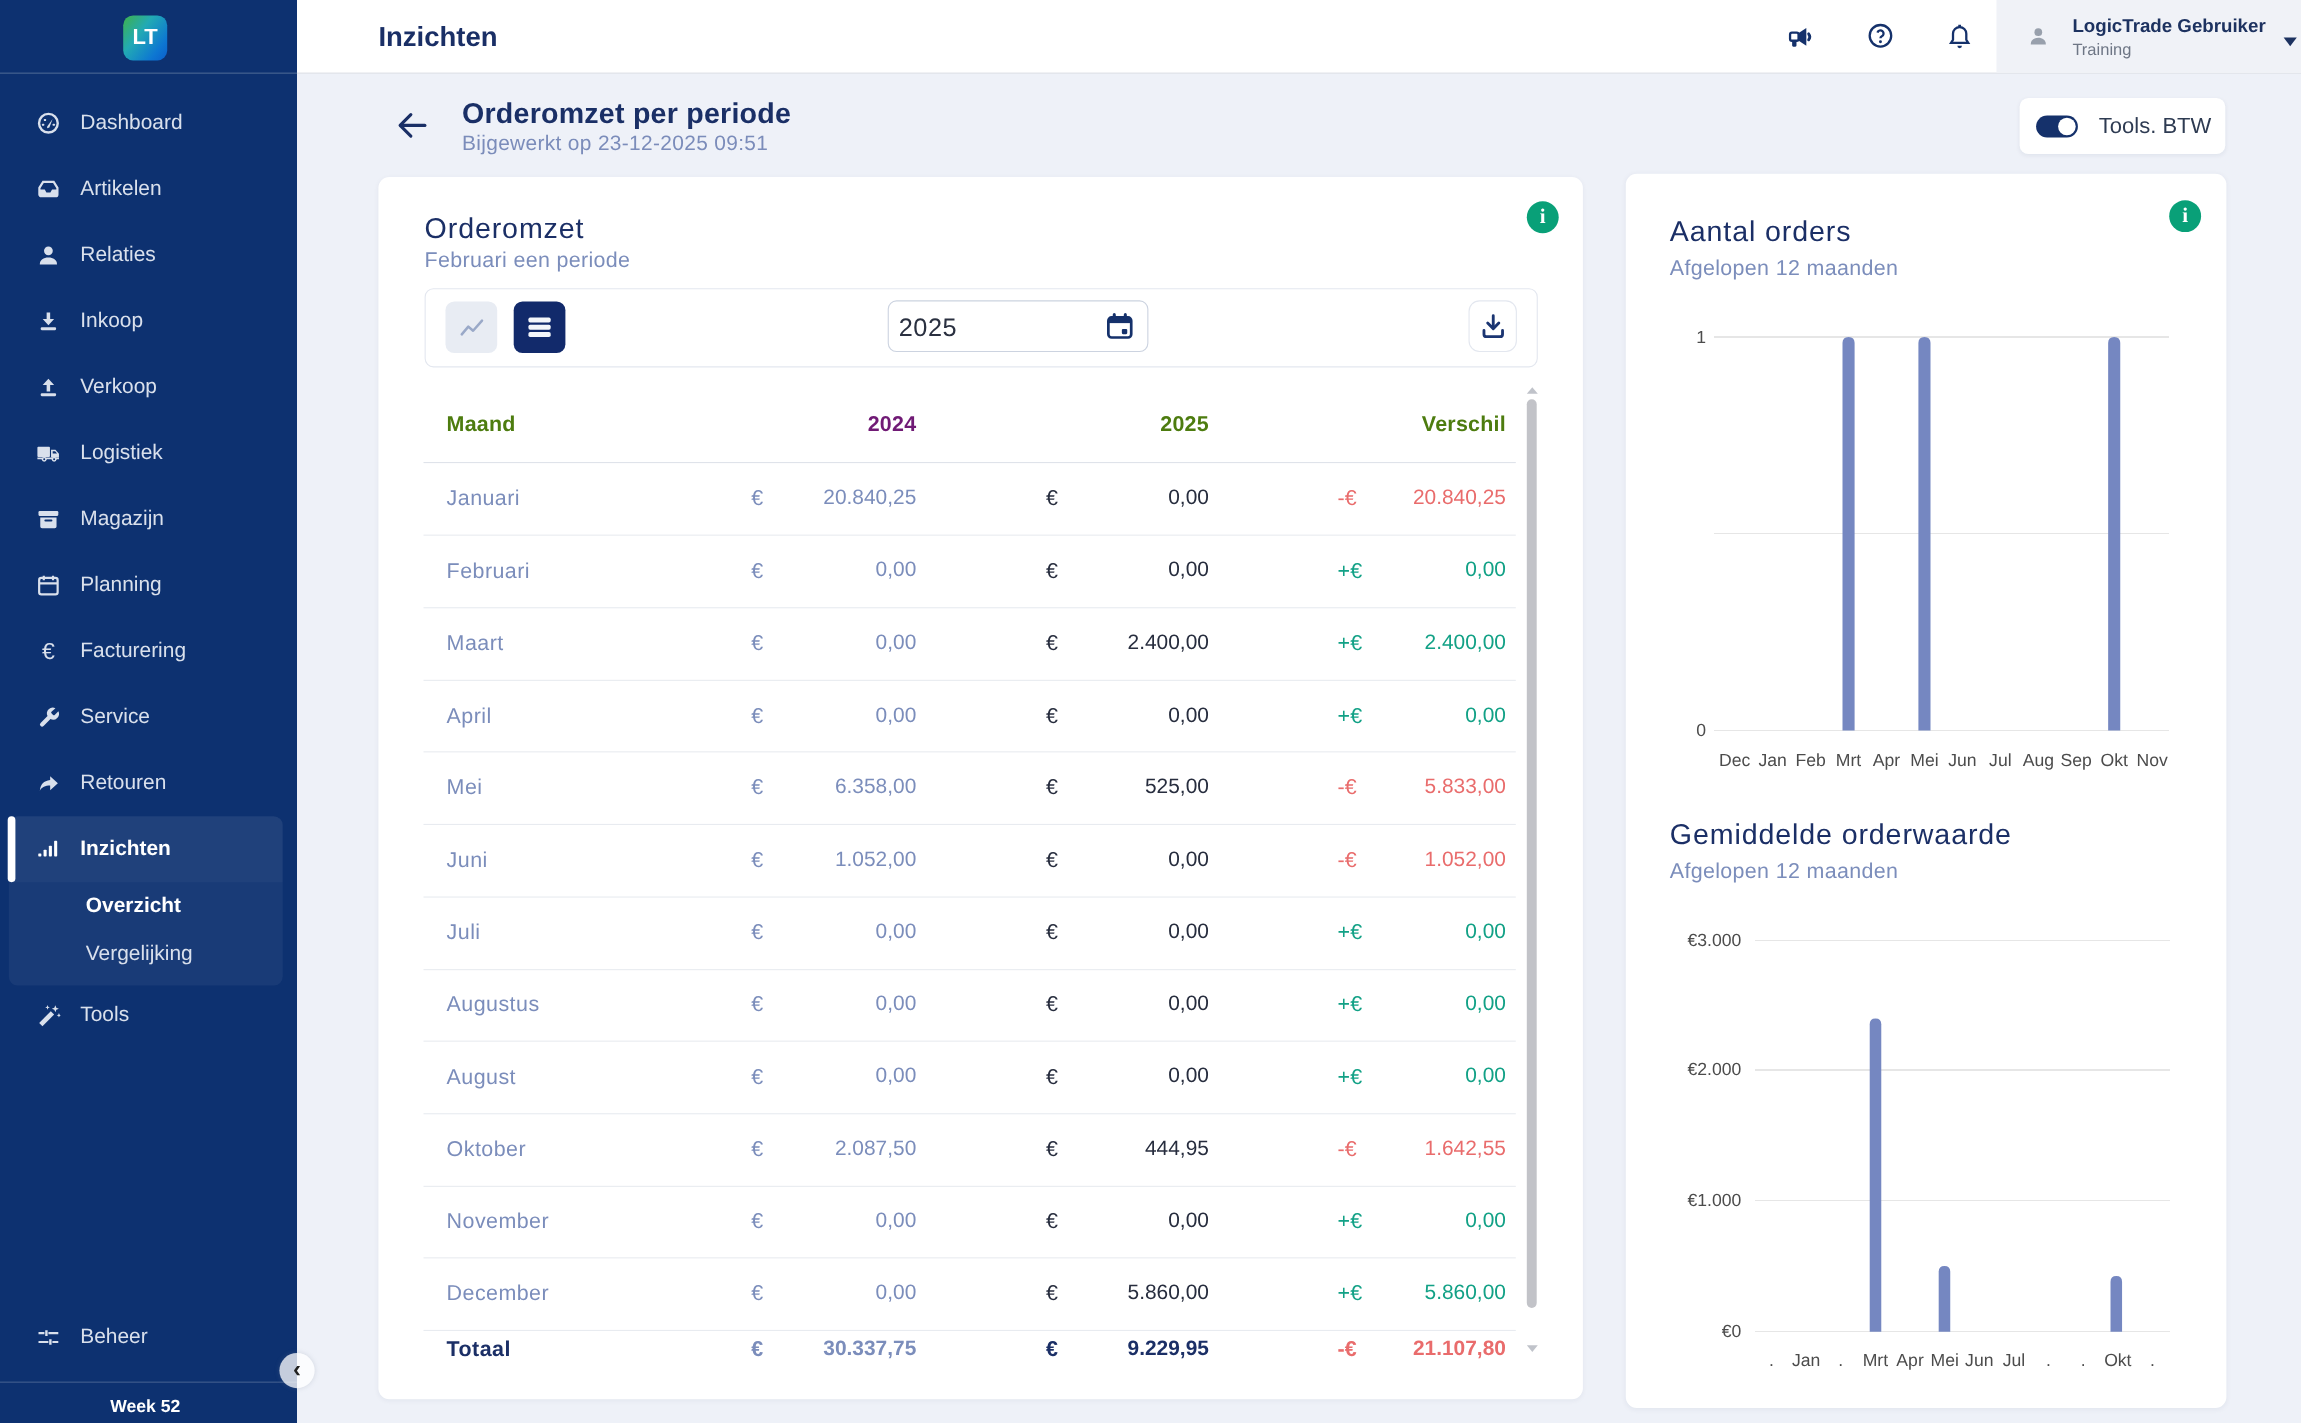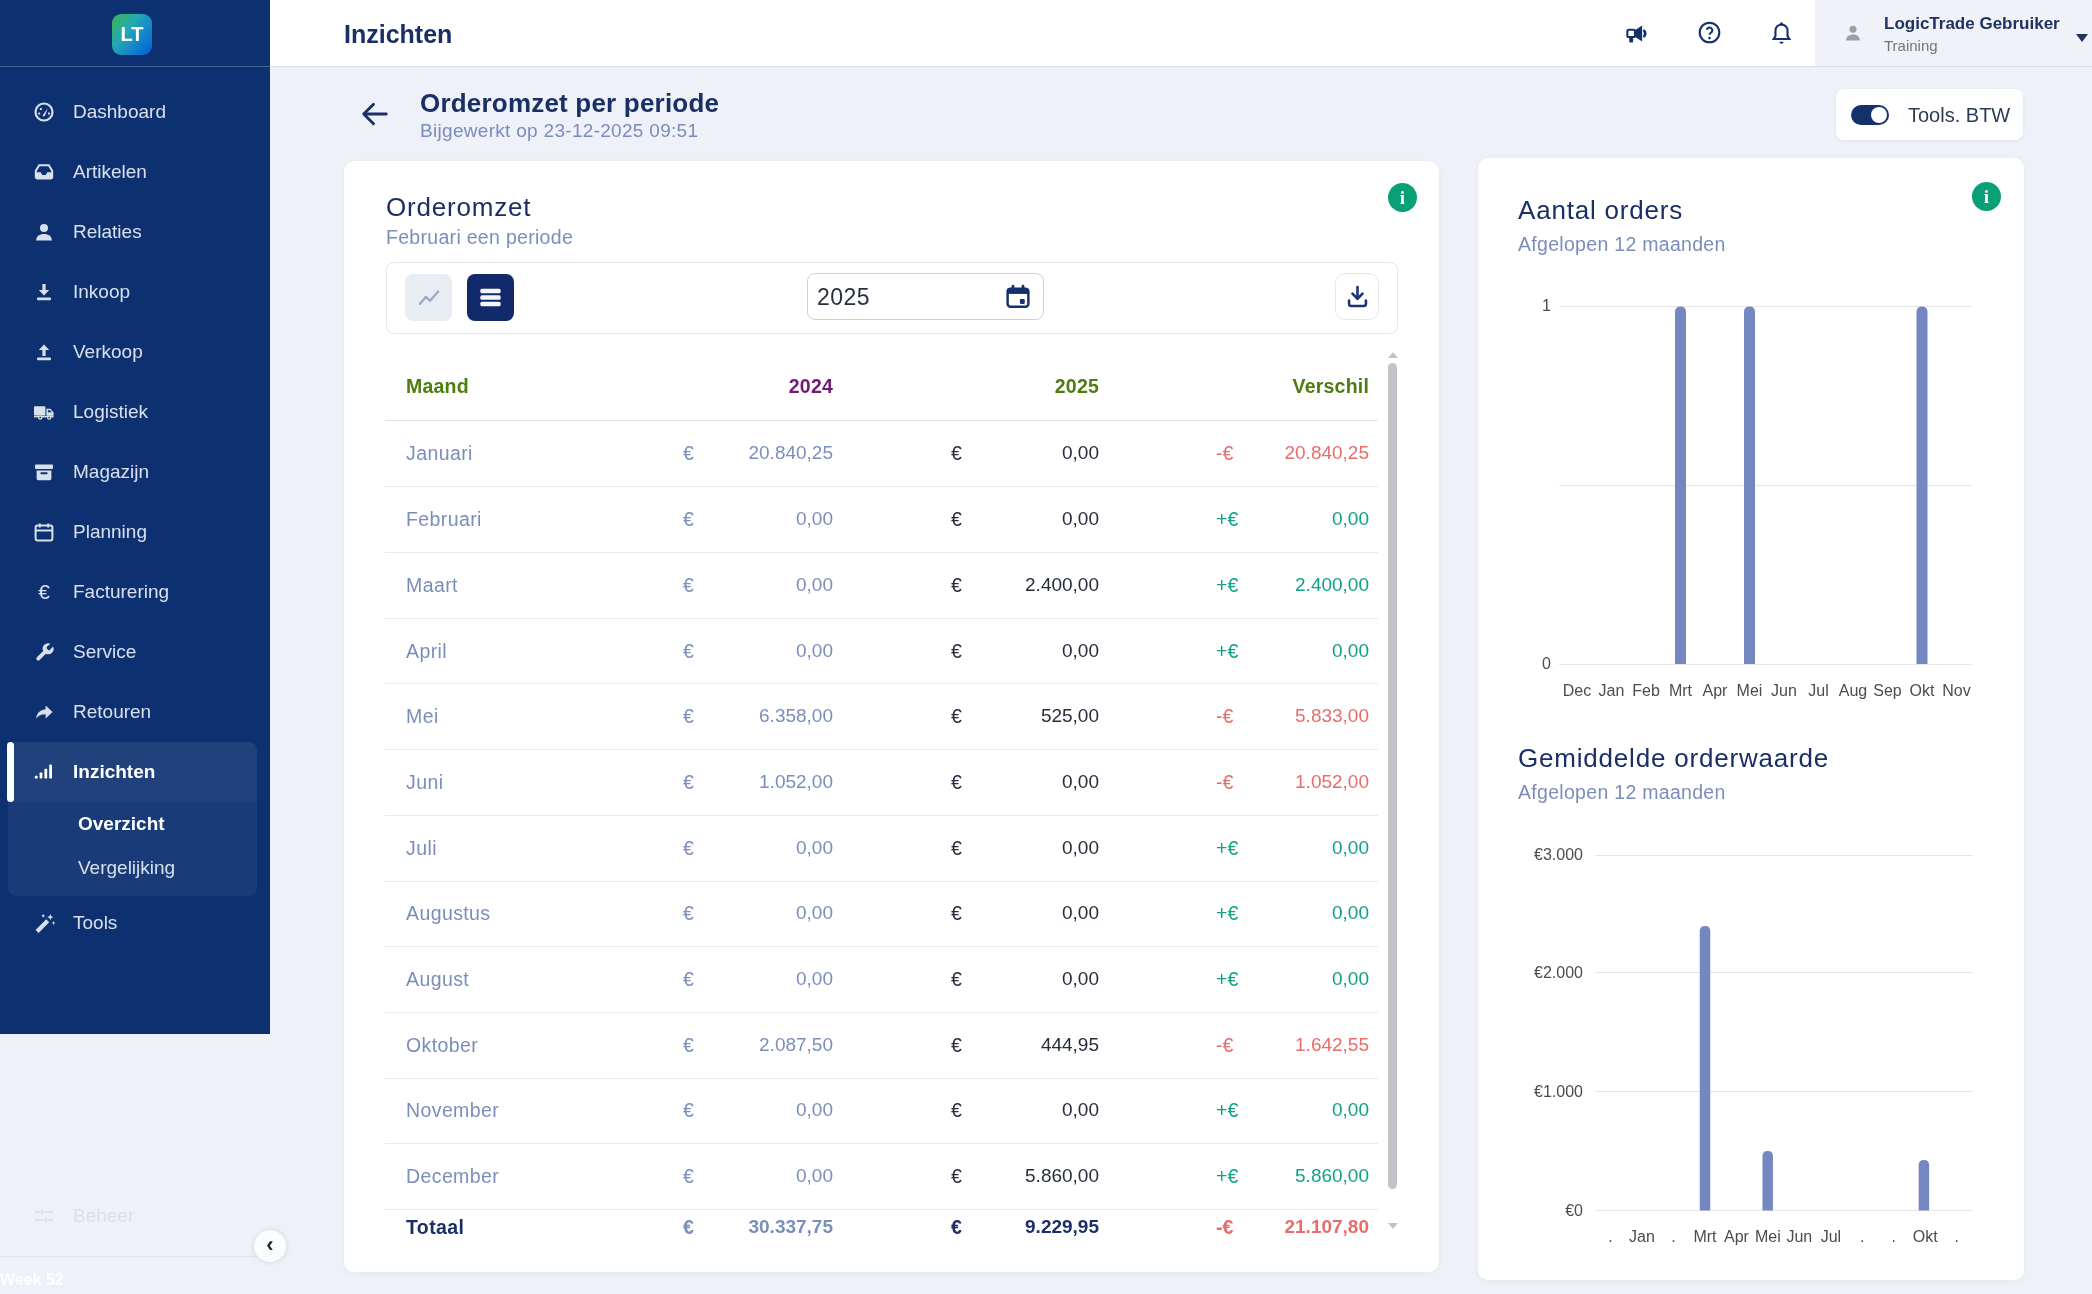--- a/index.html
+++ b/index.html
@@ -2,35 +2,35 @@
 <html lang="nl"><head>
 <meta charset="utf-8">
 <title>Inzichten</title>
 <style>
   * { margin:0; padding:0; box-sizing:border-box; }
   html,body { width:2092px; height:1294px; overflow:hidden; }
   body { font-family:"Liberation Sans", sans-serif; background:#eef1f8; }
   #app { position:relative; width:2092px; height:1294px; overflow:hidden; }
 
   
-  #sidebar { position:absolute; left:0; top:0; width:270px; height:1034px; background:#0d3170; z-index:5; }
+  #sidebar { position:absolute; left:0; top:0; width:270px; height:1294px; background:#0d3170; z-index:5; }
   #sidebar .hdrline { position:absolute; left:0; top:66px; width:270px; height:1px; background:rgba(190,200,215,.35); }
   #logo { position:absolute; left:112px; top:14px; width:40px; height:41px; border-radius:9px;
           background:linear-gradient(128deg,#3fb14a 0%,#22aab4 38%,#0d77d2 78%,#0b5ecb 100%);
           display:flex; align-items:center; justify-content:center; }
   #logo span { color:#fff; font-weight:bold; font-size:20px; letter-spacing:0; }
   .mitem { position:absolute; left:0; width:270px; height:60px; display:flex; align-items:center; color:#d9e0ec; font-size:19px; }
   .mitem svg { position:absolute; left:33px; width:22px; height:22px; }
   .mitem .lbl { position:absolute; left:73px; }
   .selblock { position:absolute; left:8px; top:742px; width:249px; height:154px; border-radius:8px; background:rgba(255,255,255,.05); }
   .selrow { position:absolute; left:8px; top:742px; width:249px; height:60px; border-radius:8px 8px 0 0; background:rgba(255,255,255,.03); }
   .selbar { position:absolute; left:7px; top:742px; width:7px; height:60px; border-radius:4px; background:#fff; }
   .sub { position:absolute; left:78px; color:#fff; font-size:19px; }
   #beheer-sep { position:absolute; left:0; top:1256px; width:270px; height:1px; background:rgba(190,200,215,.3); }
-  #week { position:absolute; left:0; top:1271px; width:264px; text-align:left; color:#fff; font-weight:bold; font-size:16px; }
+  #week { position:absolute; left:0; top:1271px; width:264px; text-align:center; color:#fff; font-weight:bold; font-size:16px; }
   #collapse { position:absolute; left:254px; top:1230px; width:32px; height:32px; border-radius:50%; background:rgba(255,255,255,.76);
               box-shadow:0 0 5px rgba(120,130,150,.25); display:flex; align-items:center; justify-content:center; z-index:6; }
   #collapse span { color:#222; font-size:22px; font-weight:bold; margin-top:-3px;}
 
   
   #topbar { position:absolute; left:270px; top:0; width:1822px; height:67px; background:#fff; border-bottom:1px solid #d9dde4; z-index:4;}
   #topbar h1 { position:absolute; left:74px; top:20px; font-size:25px; color:#1a2f66; font-weight:bold; }
   .tbicon { position:absolute; top:20px; }
   #userarea { position:absolute; right:0; top:0; width:277px; height:66px; background:#f0f2f7; }
   #uname { position:absolute; left:69px; top:14px; font-size:17px; font-weight:bold; color:#1d3260; }

